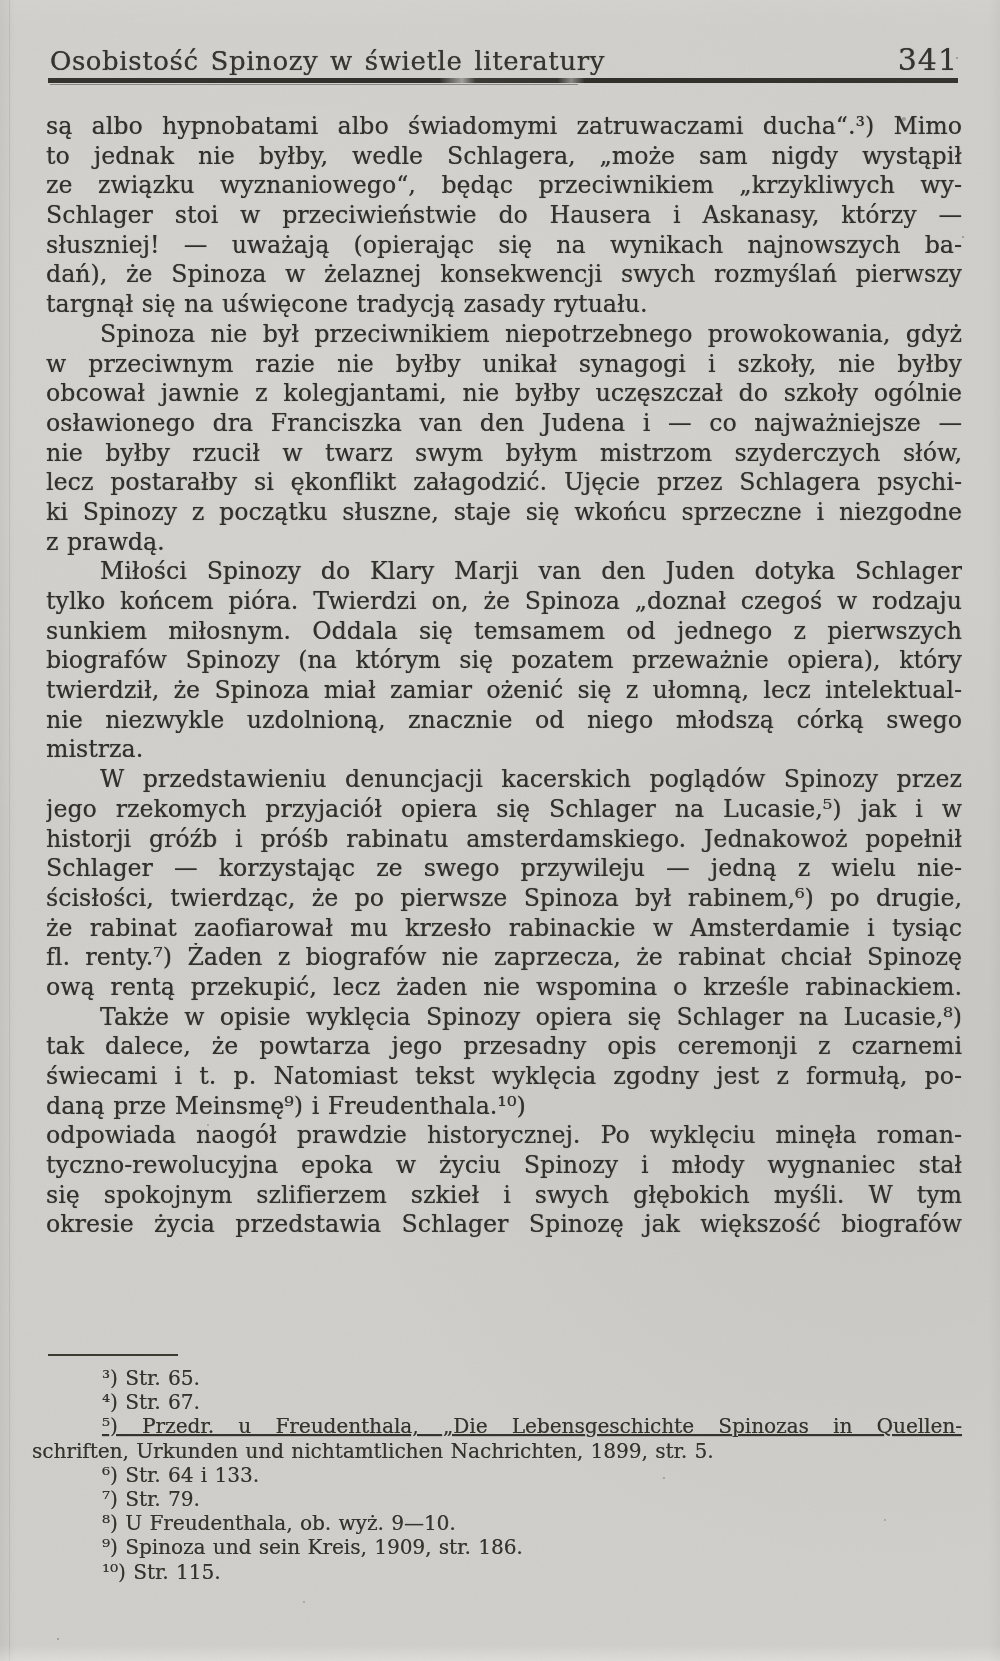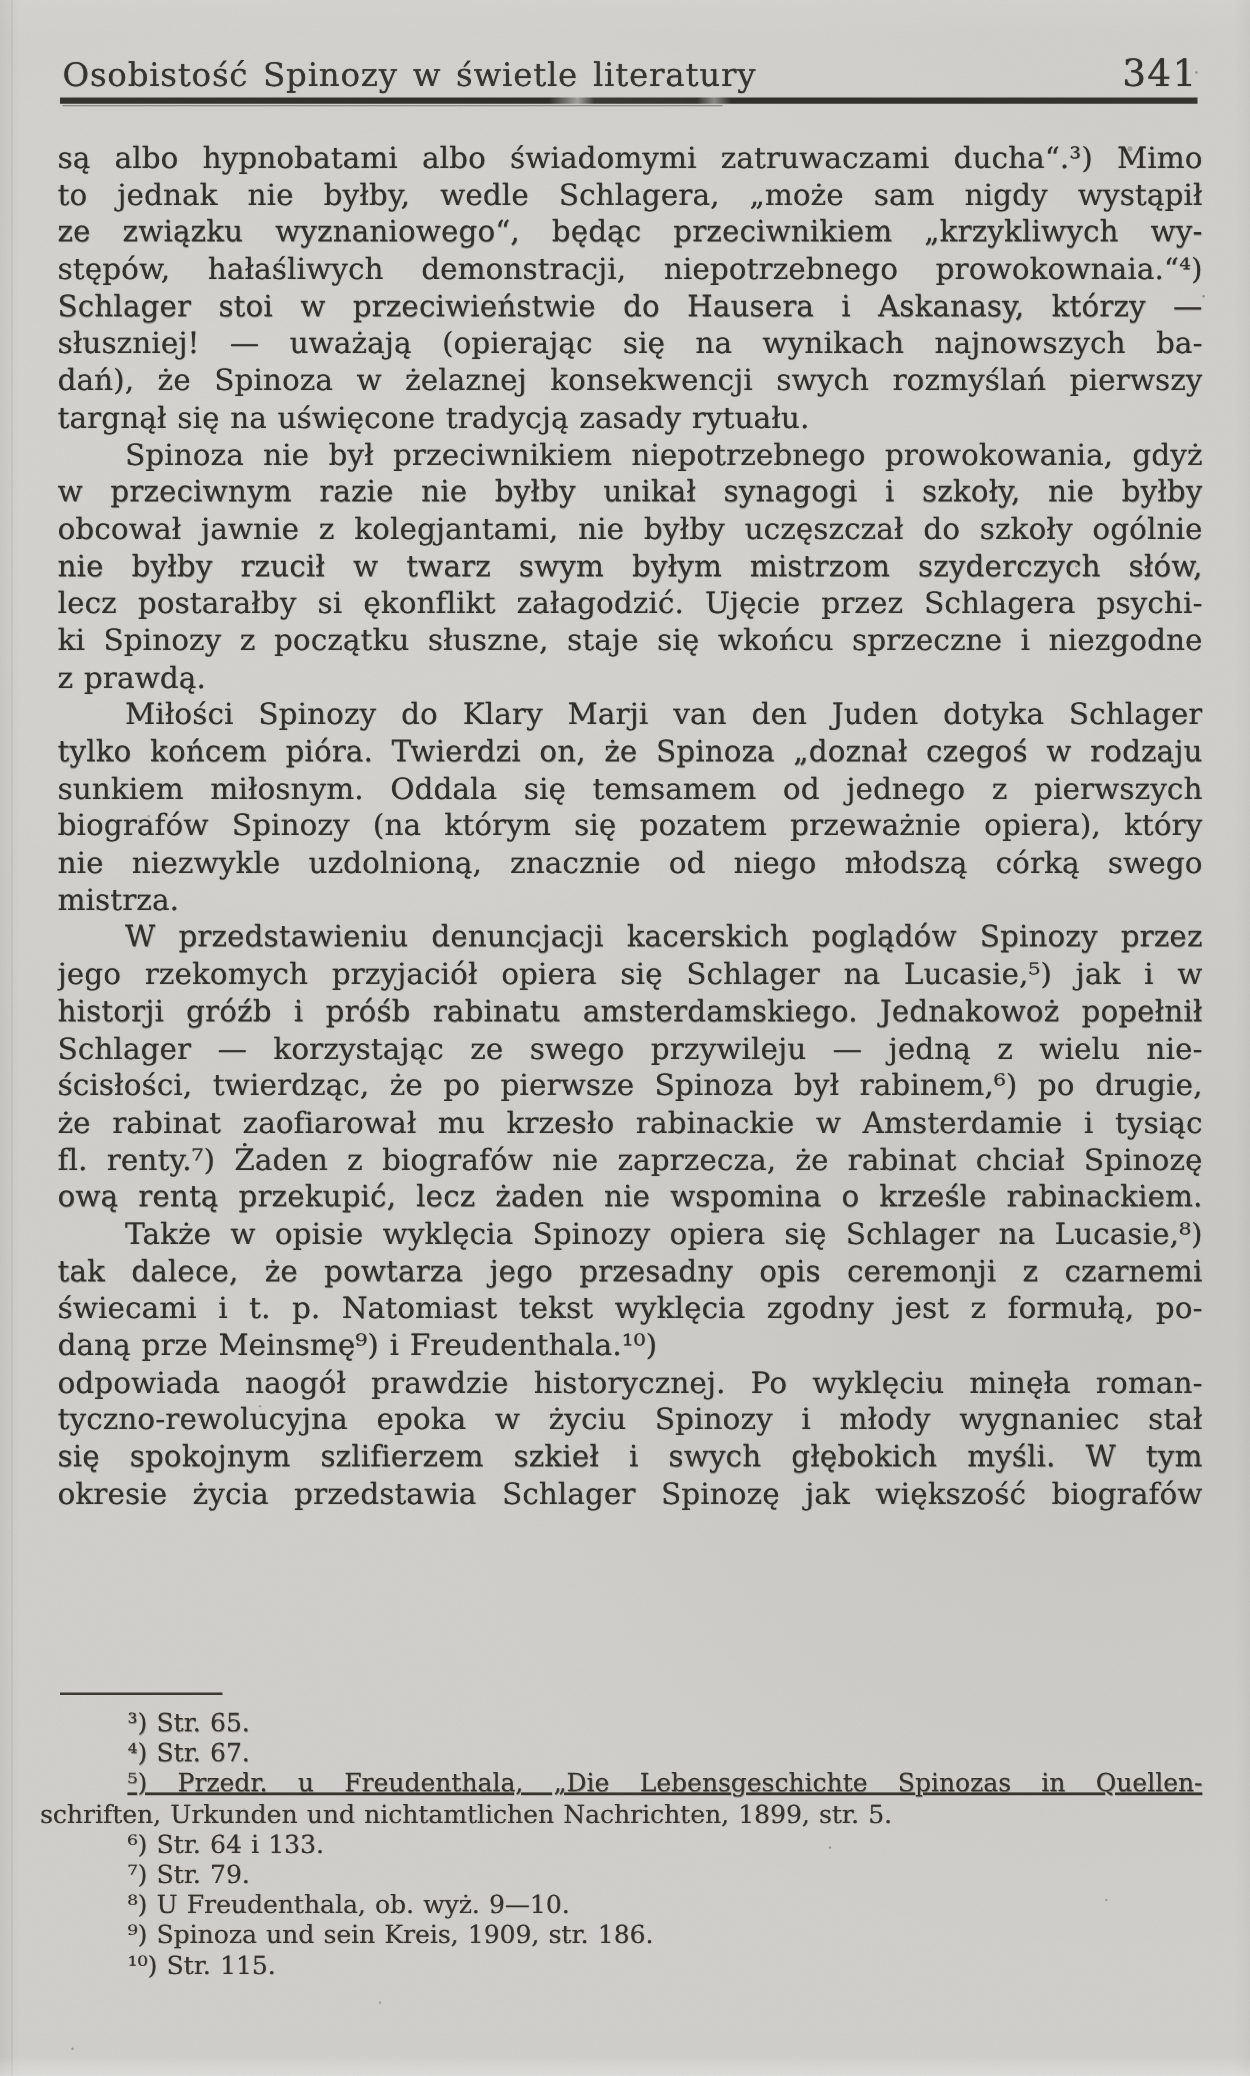--- a/index.html
+++ b/index.html
@@ -94,36 +94,37 @@
     <span class="title">Osobistość Spinozy w świetle literatury</span>
     <span class="pnum">341</span>
   </header>
 
   <div class="rule"></div>
 
   <main class="body-text">
       <div class="line">są albo hypnobatami albo świadomymi zatruwaczami ducha“.³) Mimo</div>
       <div class="line">to jednak nie byłby, wedle Schlagera, „może sam nigdy wystąpił</div>
       <div class="line">ze związku wyznaniowego“, będąc przeciwnikiem „krzykliwych wy-</div>
-      <div class="line">stępów, hałaśliwych demonstracji, niepotrzebnego prowokownaia.“⁴)</div>
       <div class="line">Schlager stoi w przeciwieństwie do Hausera i Askanasy, którzy —</div>
       <div class="line">słuszniej! — uważają (opierając się na wynikach najnowszych ba-</div>
       <div class="line">dań), że Spinoza w żelaznej konsekwencji swych rozmyślań pierwszy</div>
       <div class="line last">targnął się na uświęcone tradycją zasady rytuału.</div>
       <div class="line indent">Spinoza nie był przeciwnikiem niepotrzebnego prowokowania, gdyż</div>
       <div class="line">w przeciwnym razie nie byłby unikał synagogi i szkoły, nie byłby</div>
       <div class="line">obcował jawnie z kolegjantami, nie byłby uczęszczał do szkoły ogólnie</div>
+      <div class="line">osławionego dra Franciszka van den Judena i — co najważniejsze —</div>
       <div class="line">nie byłby rzucił w twarz swym byłym mistrzom szyderczych słów,</div>
       <div class="line">lecz postarałby si ękonflikt załagodzić. Ujęcie przez Schlagera psychi-</div>
       <div class="line">ki Spinozy z początku słuszne, staje się wkońcu sprzeczne i niezgodne</div>
       <div class="line last">z prawdą.</div>
       <div class="line indent">Miłości Spinozy do Klary Marji van den Juden dotyka Schlager</div>
       <div class="line">tylko końcem pióra. Twierdzi on, że Spinoza „doznał czegoś w rodzaju</div>
       <div class="line">sunkiem miłosnym. Oddala się temsamem od jednego z pierwszych</div>
       <div class="line">biografów Spinozy (na którym się pozatem przeważnie opiera), który</div>
+      <div class="line">twierdził, że Spinoza miał zamiar ożenić się z ułomną, lecz intelektual-</div>
       <div class="line">nie niezwykle uzdolnioną, znacznie od niego młodszą córką swego</div>
       <div class="line last">mistrza.</div>
       <div class="line indent">W przedstawieniu denuncjacji kacerskich poglądów Spinozy przez</div>
       <div class="line">jego rzekomych przyjaciół opiera się Schlager na Lucasie,⁵) jak i w</div>
       <div class="line">historji gróźb i próśb rabinatu amsterdamskiego. Jednakowoż popełnił</div>
       <div class="line">Schlager — korzystając ze swego przywileju — jedną z wielu nie-</div>
       <div class="line">ścisłości, twierdząc, że po pierwsze Spinoza był rabinem,⁶) po drugie,</div>
       <div class="line">że rabinat zaofiarował mu krzesło rabinackie w Amsterdamie i tysiąc</div>
       <div class="line">fl. renty.⁷) Żaden z biografów nie zaprzecza, że rabinat chciał Spinozę</div>
       <div class="line">ową rentą przekupić, lecz żaden nie wspomina o krześle rabinackiem.</div>

